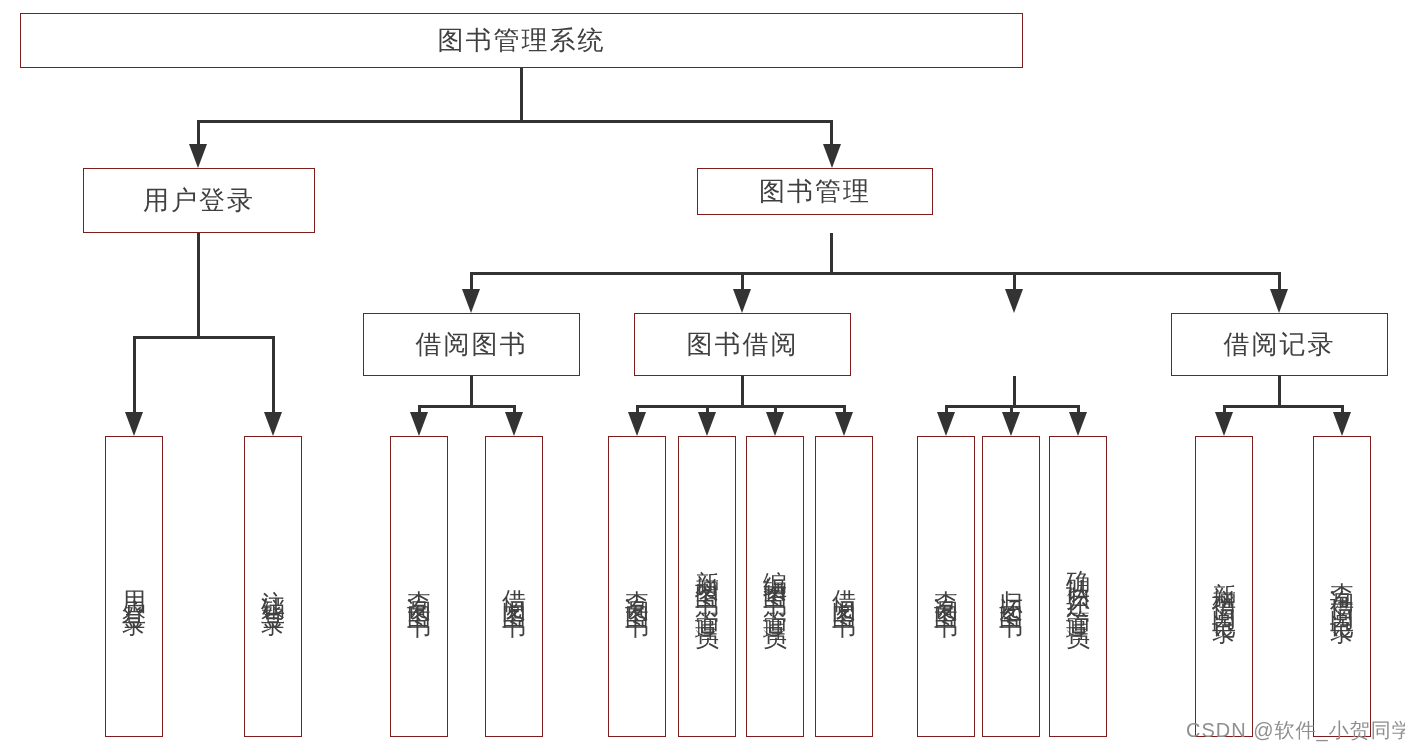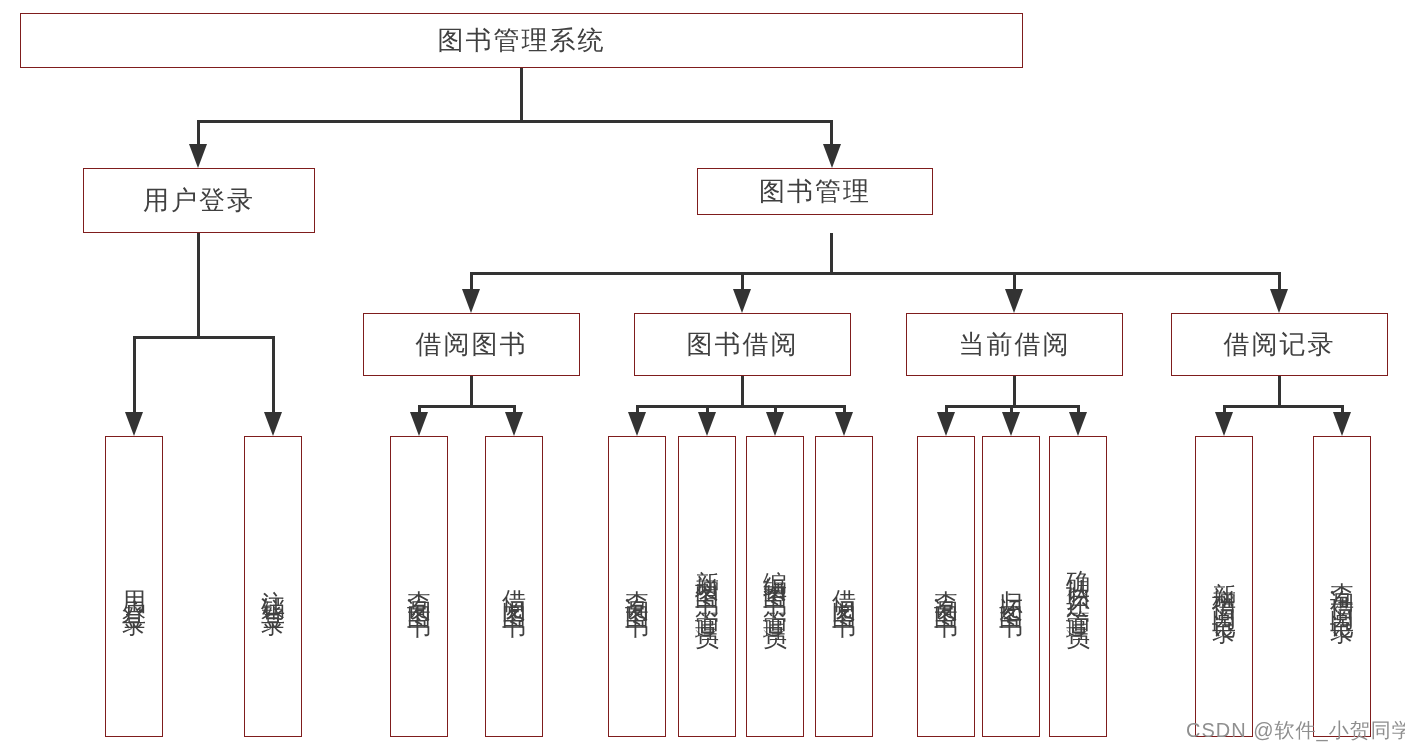--- a/index.html
+++ b/index.html
@@ -105,23 +105,20 @@
   <div class="box" style="left:697px;top:168px;width:236px;height:47px">
     <span class="hlabel">图书管理</span>
   </div>
 
   <div class="box" style="left:363px;top:313px;width:217px;height:63px">
     <span class="hlabel">借阅图书</span>
   </div>
   <div class="box" style="left:634px;top:313px;width:217px;height:63px">
     <span class="hlabel">图书借阅</span>
   </div>
-  <div class="box" style="left:906px;top:313px;width:217px;height:63px">
-    <span class="hlabel">当前借阅</span>
-  </div>
   <div class="box" style="left:1171px;top:313px;width:217px;height:63px">
     <span class="hlabel">借阅记录</span>
   </div>
 
   <div class="box" style="left:105px;top:436px;width:58px;height:301px">
     <span class="vlabel">用户登录</span>
   </div>
   <div class="box" style="left:244px;top:436px;width:58px;height:301px">
     <span class="vlabel">注销登录</span>
   </div>

